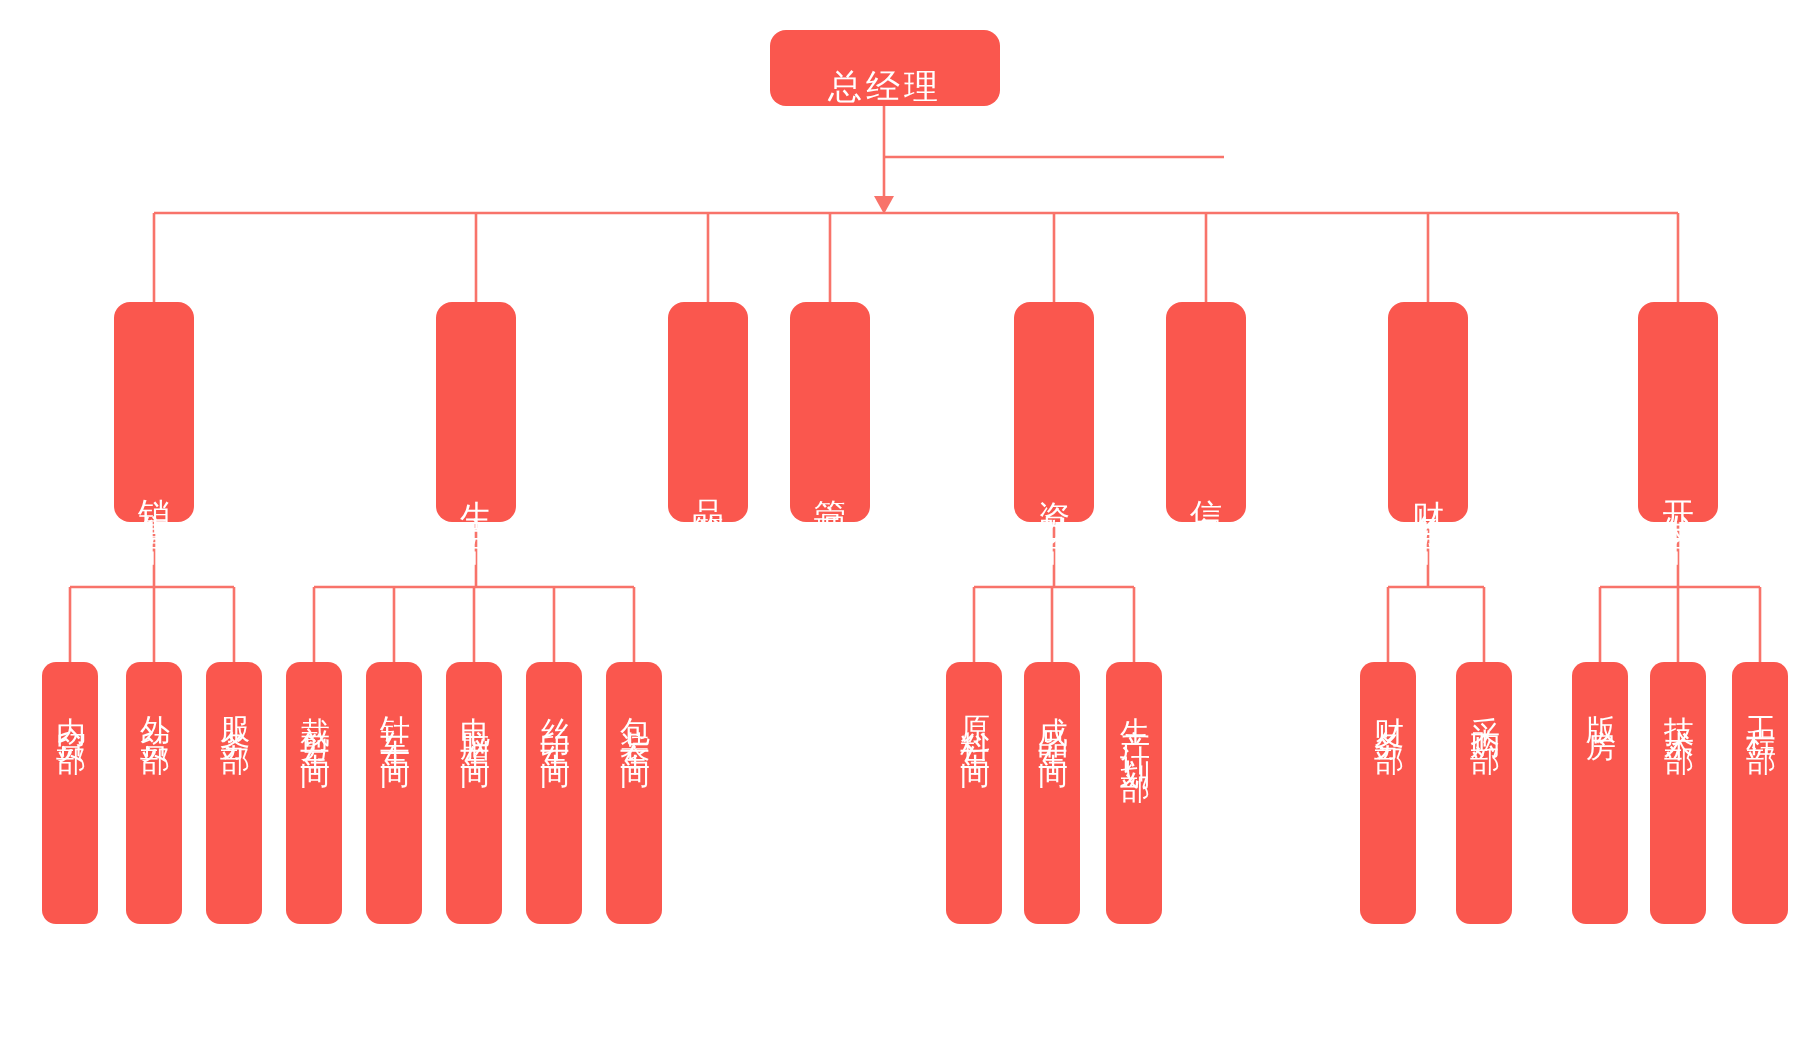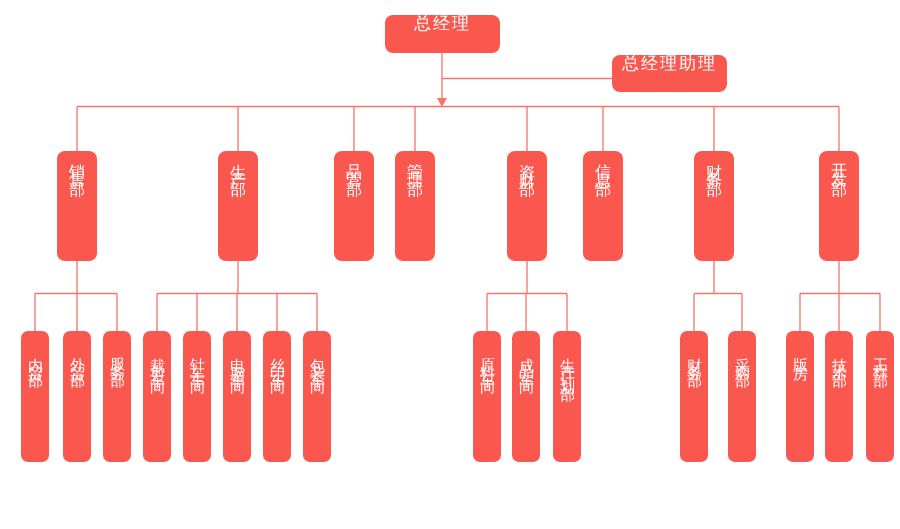--- a/index.html
+++ b/index.html
@@ -16,21 +16,21 @@
   }
   .canvas{position:absolute;left:0;top:0;width:900px;height:529px}
   svg.connectors{position:absolute;left:0;top:0;width:900px;height:529px}
   svg.connectors path{stroke:var(--connector);stroke-width:1.3;fill:none}
   svg.connectors polygon{fill:var(--connector)}
   .node{
     position:absolute;
     background:var(--node-fill);
     color:var(--node-text);
     border-radius:8px;
-    display:flex;align-items:flex-start;justify-content:center;
+    display:flex;align-items:flex-end;justify-content:center;
     line-height:1;
   }
   .node.h{font-size:17px;letter-spacing:2px}
   .node.v span{
     writing-mode:vertical-rl;
     text-orientation:upright;
     white-space:nowrap;
   }
   .node.lv2{width:40px;height:110px;top:151px}
   .node.lv2 span{font-size:16px;letter-spacing:8px}
@@ -50,23 +50,20 @@
     <path d="M77 106.5 V151 M238 106.5 V151 M354 106.5 V151 M415 106.5 V151 M527 106.5 V151 M603 106.5 V151 M714 106.5 V151 M839 106.5 V151"></path>
     <path d="M77 261 V293.5 M35 293.5 H117 M35 293.5 V331 M77 293.5 V331 M117 293.5 V331"></path>
     <path d="M238 261 V293.5 M157 293.5 H317 M157 293.5 V331 M197 293.5 V331 M237 293.5 V331 M277 293.5 V331 M317 293.5 V331"></path>
     <path d="M527 261 V293.5 M487 293.5 H567 M487 293.5 V331 M526 293.5 V331 M567 293.5 V331"></path>
     <path d="M714 261 V293.5 M694 293.5 H742 M694 293.5 V331 M742 293.5 V331"></path>
     <path d="M839 261 V293.5 M800 293.5 H880 M800 293.5 V331 M839 293.5 V331 M880 293.5 V331"></path>
   </svg>
 
   <div class="node h" style="left:385px;top:15px;width:115px;height:38px">
     <span>总经理</span>
-  </div>
-  <div class="node h" style="left:612px;top:55px;width:115px;height:37px">
-    <span>总经理助理</span>
   </div>
 
   <div class="node v lv2" style="left:57px">
       <span>销售部</span>
     </div>
   <div class="node v lv2" style="left:218px">
       <span>生产部</span>
     </div>
   <div class="node v lv2" style="left:334px">
       <span>品管部</span>

